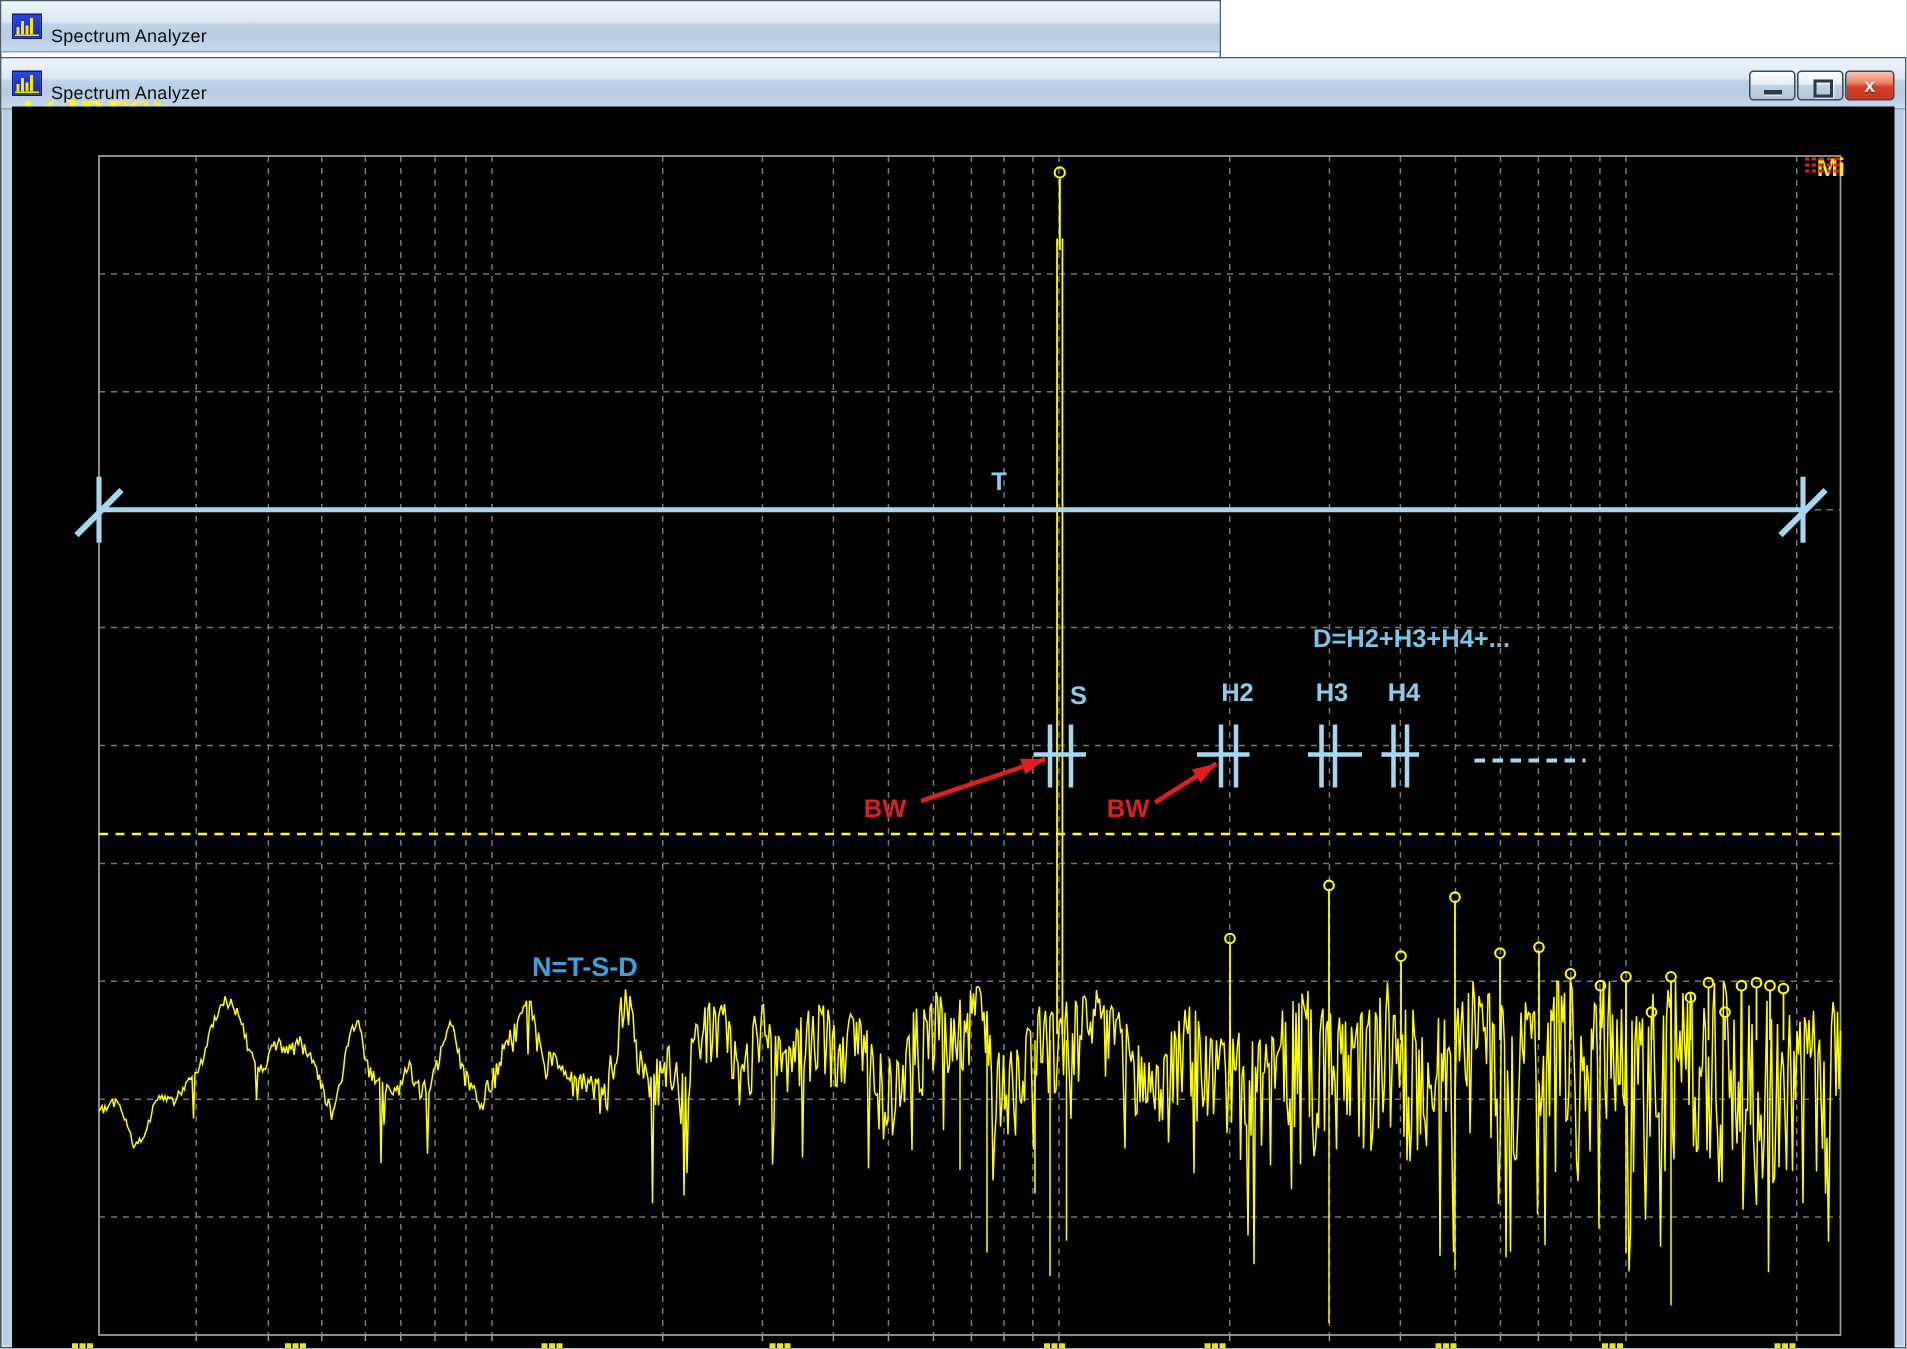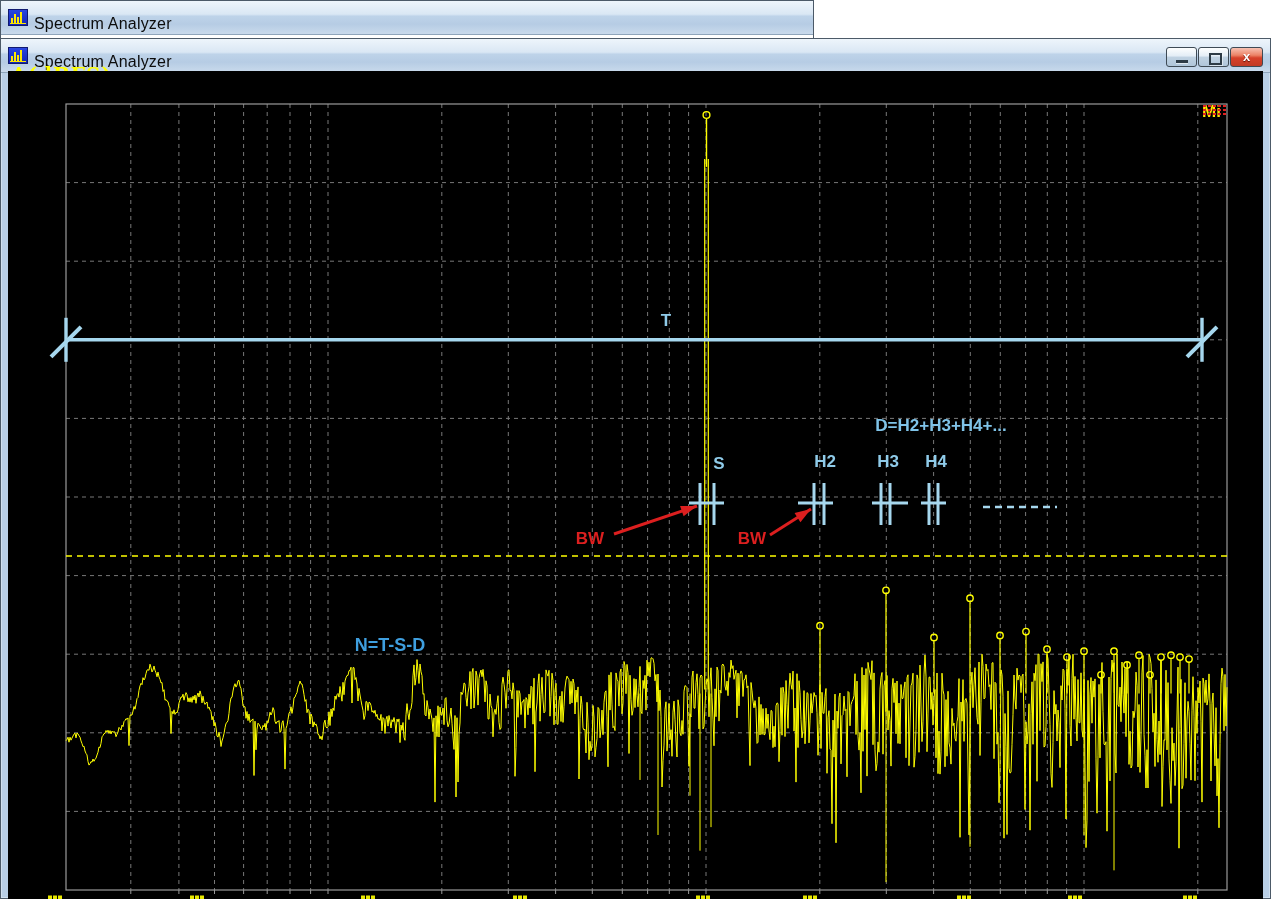--- a/index.html
+++ b/index.html
@@ -8,21 +8,21 @@
 
   
   .win{position:absolute;box-sizing:border-box;border:1px solid #4c5a68;
        box-shadow:0 0 0 1px rgba(255,255,255,.35) inset;}
   .titlebar{position:absolute;left:0;top:0;right:0;height:33px;
        background:linear-gradient(180deg,#eef5fb 0%,#dae7f4 40%,#bed3e9 46%,#b6cce4 70%,#c9daec 100%);
        border-bottom:1px solid #8fa5bb;display:flex;align-items:center;}
   .bgwin{left:0;top:0;width:814px;height:44px;}
   .fgwin{left:0;top:38px;width:1271px;height:861px;background:#b9cfe6;}
   .fgwin .client{position:absolute;left:8px;right:8px;top:33px;bottom:0;background:#000;}
-  .apptitle{color:#0c0c0c;font-size:16px;margin-left:6px;letter-spacing:.2px;margin-top:12px;}
+  .apptitle{color:#0c0c0c;font-size:12px;margin-left:6px;letter-spacing:.2px;margin-top:12px;}
   .appicon{width:18px;height:15px;margin-left:7px;position:relative;
        background:linear-gradient(180deg,#2a46e0,#1527b8);border:1px solid #101a70;}
   .appicon i{position:absolute;bottom:2px;width:2px;background:#ffe800;}
   .appicon u{position:absolute;left:1px;right:1px;bottom:1px;height:1px;background:#ffe800;}
   .btns{position:absolute;right:7px;top:8px;display:flex;}
   .winbtn{width:31px;height:20px;box-sizing:border-box;border:1px solid #3e4a55;border-radius:3px;
        margin-left:1px;position:relative;cursor:pointer;
        background:linear-gradient(180deg,#fdfefe 0%,#e3edf6 45%,#c0d2e2 50%,#b0c6da 100%);}
   .winbtn.close{width:33px;background:linear-gradient(180deg,#f7c1b2 0%,#ec8367 40%,#d6412a 55%,#c23a24 100%);}
   .glyph-min{position:absolute;left:9px;top:12px;width:12px;height:3px;background:#2d3b46;
@@ -33,21 +33,21 @@
        font-weight:bold;font-size:13px;text-shadow:0 1px 1px #5f1208;}
 
   
   #plot-wrap{position:absolute;left:0;top:0;width:1271px;height:899px;}
   #ylabel{position:absolute;left:11px;top:63px;color:#ffff00;font-weight:bold;
       font-size:20px;font-family:"DejaVu Serif","Liberation Serif",serif;letter-spacing:1px;}
   .ytick{position:absolute;width:52px;text-align:right;color:#ffff00;font-weight:bold;
       font-size:17px;font-family:"DejaVu Serif","Liberation Serif",serif;}
   #mi-logo{position:absolute;left:1202px;top:102px;width:28px;height:20px;color:#ffe800;
       font-weight:bold;font-size:17px;font-family:"Liberation Sans",sans-serif;line-height:20px;
-      text-align:left;}
+      text-align:right;}
   #mi-logo .hatch{position:absolute;left:1px;right:3px;height:2px;
       background:repeating-linear-gradient(90deg,#e02020 0 3px,transparent 3px 5px);}
 </style>
 </head>
 <body>
 <div id="stage">
 
   <div class="win bgwin">
     <div class="titlebar">
       <div class="appicon">

